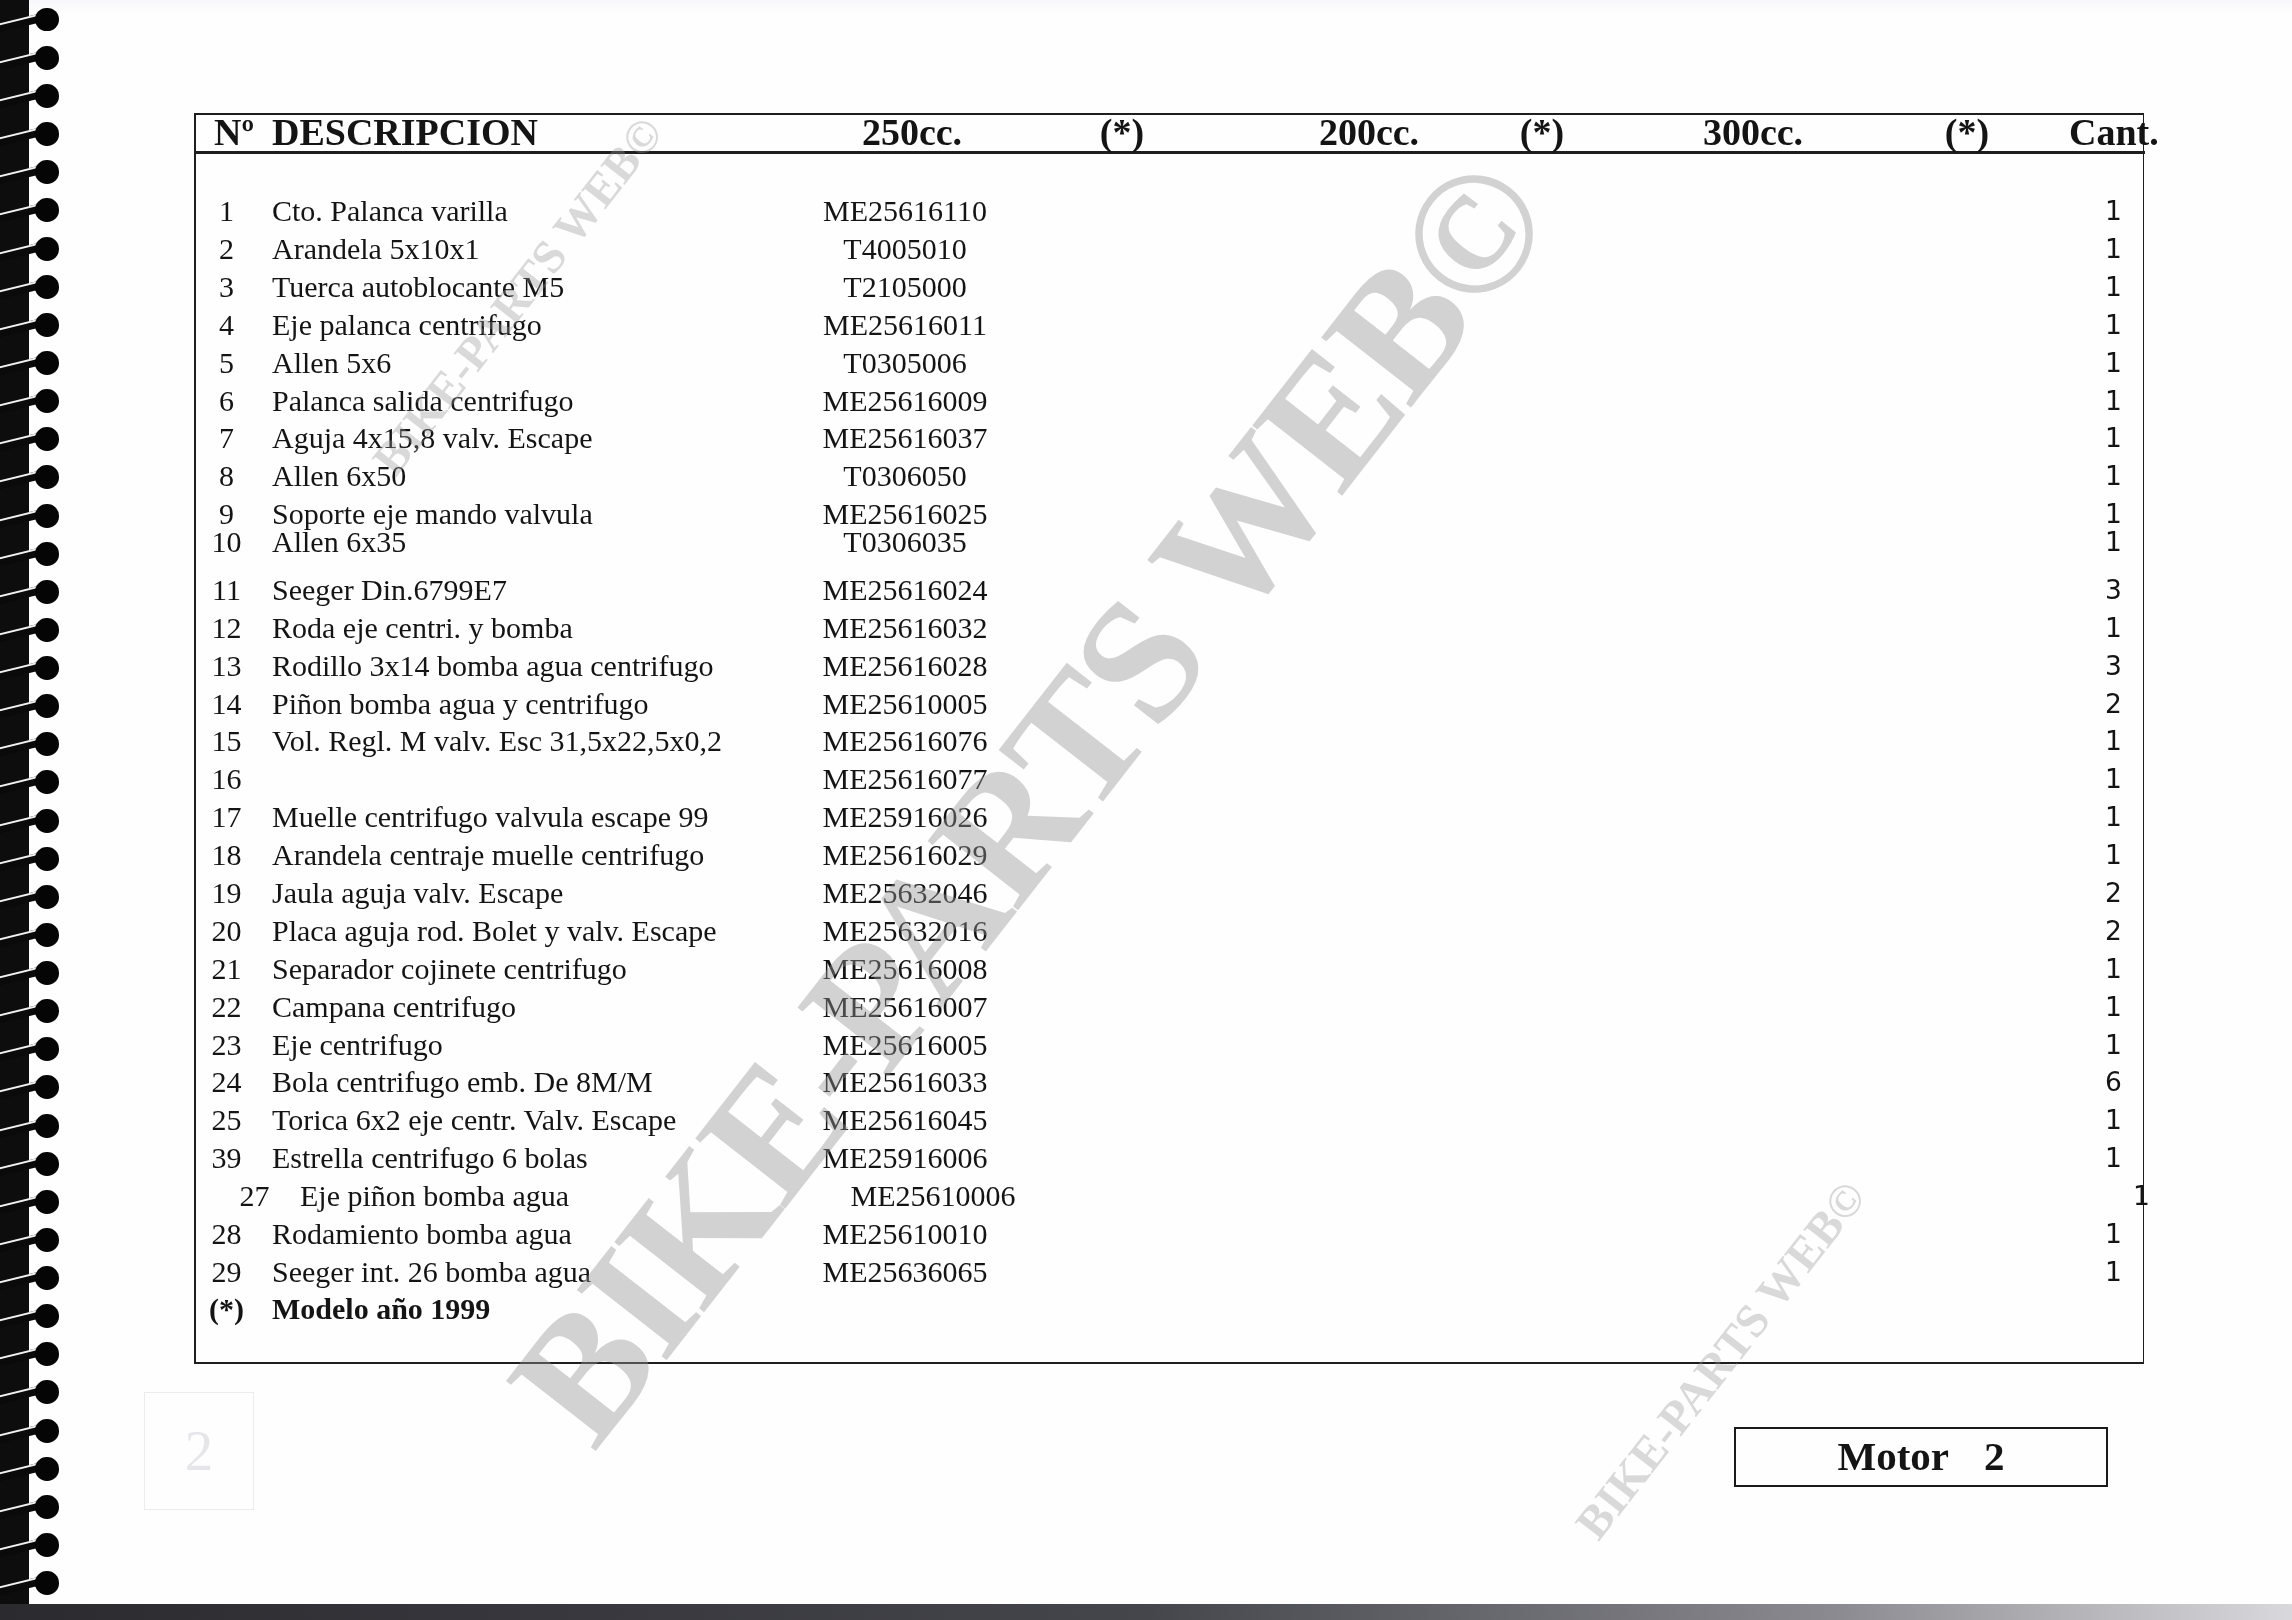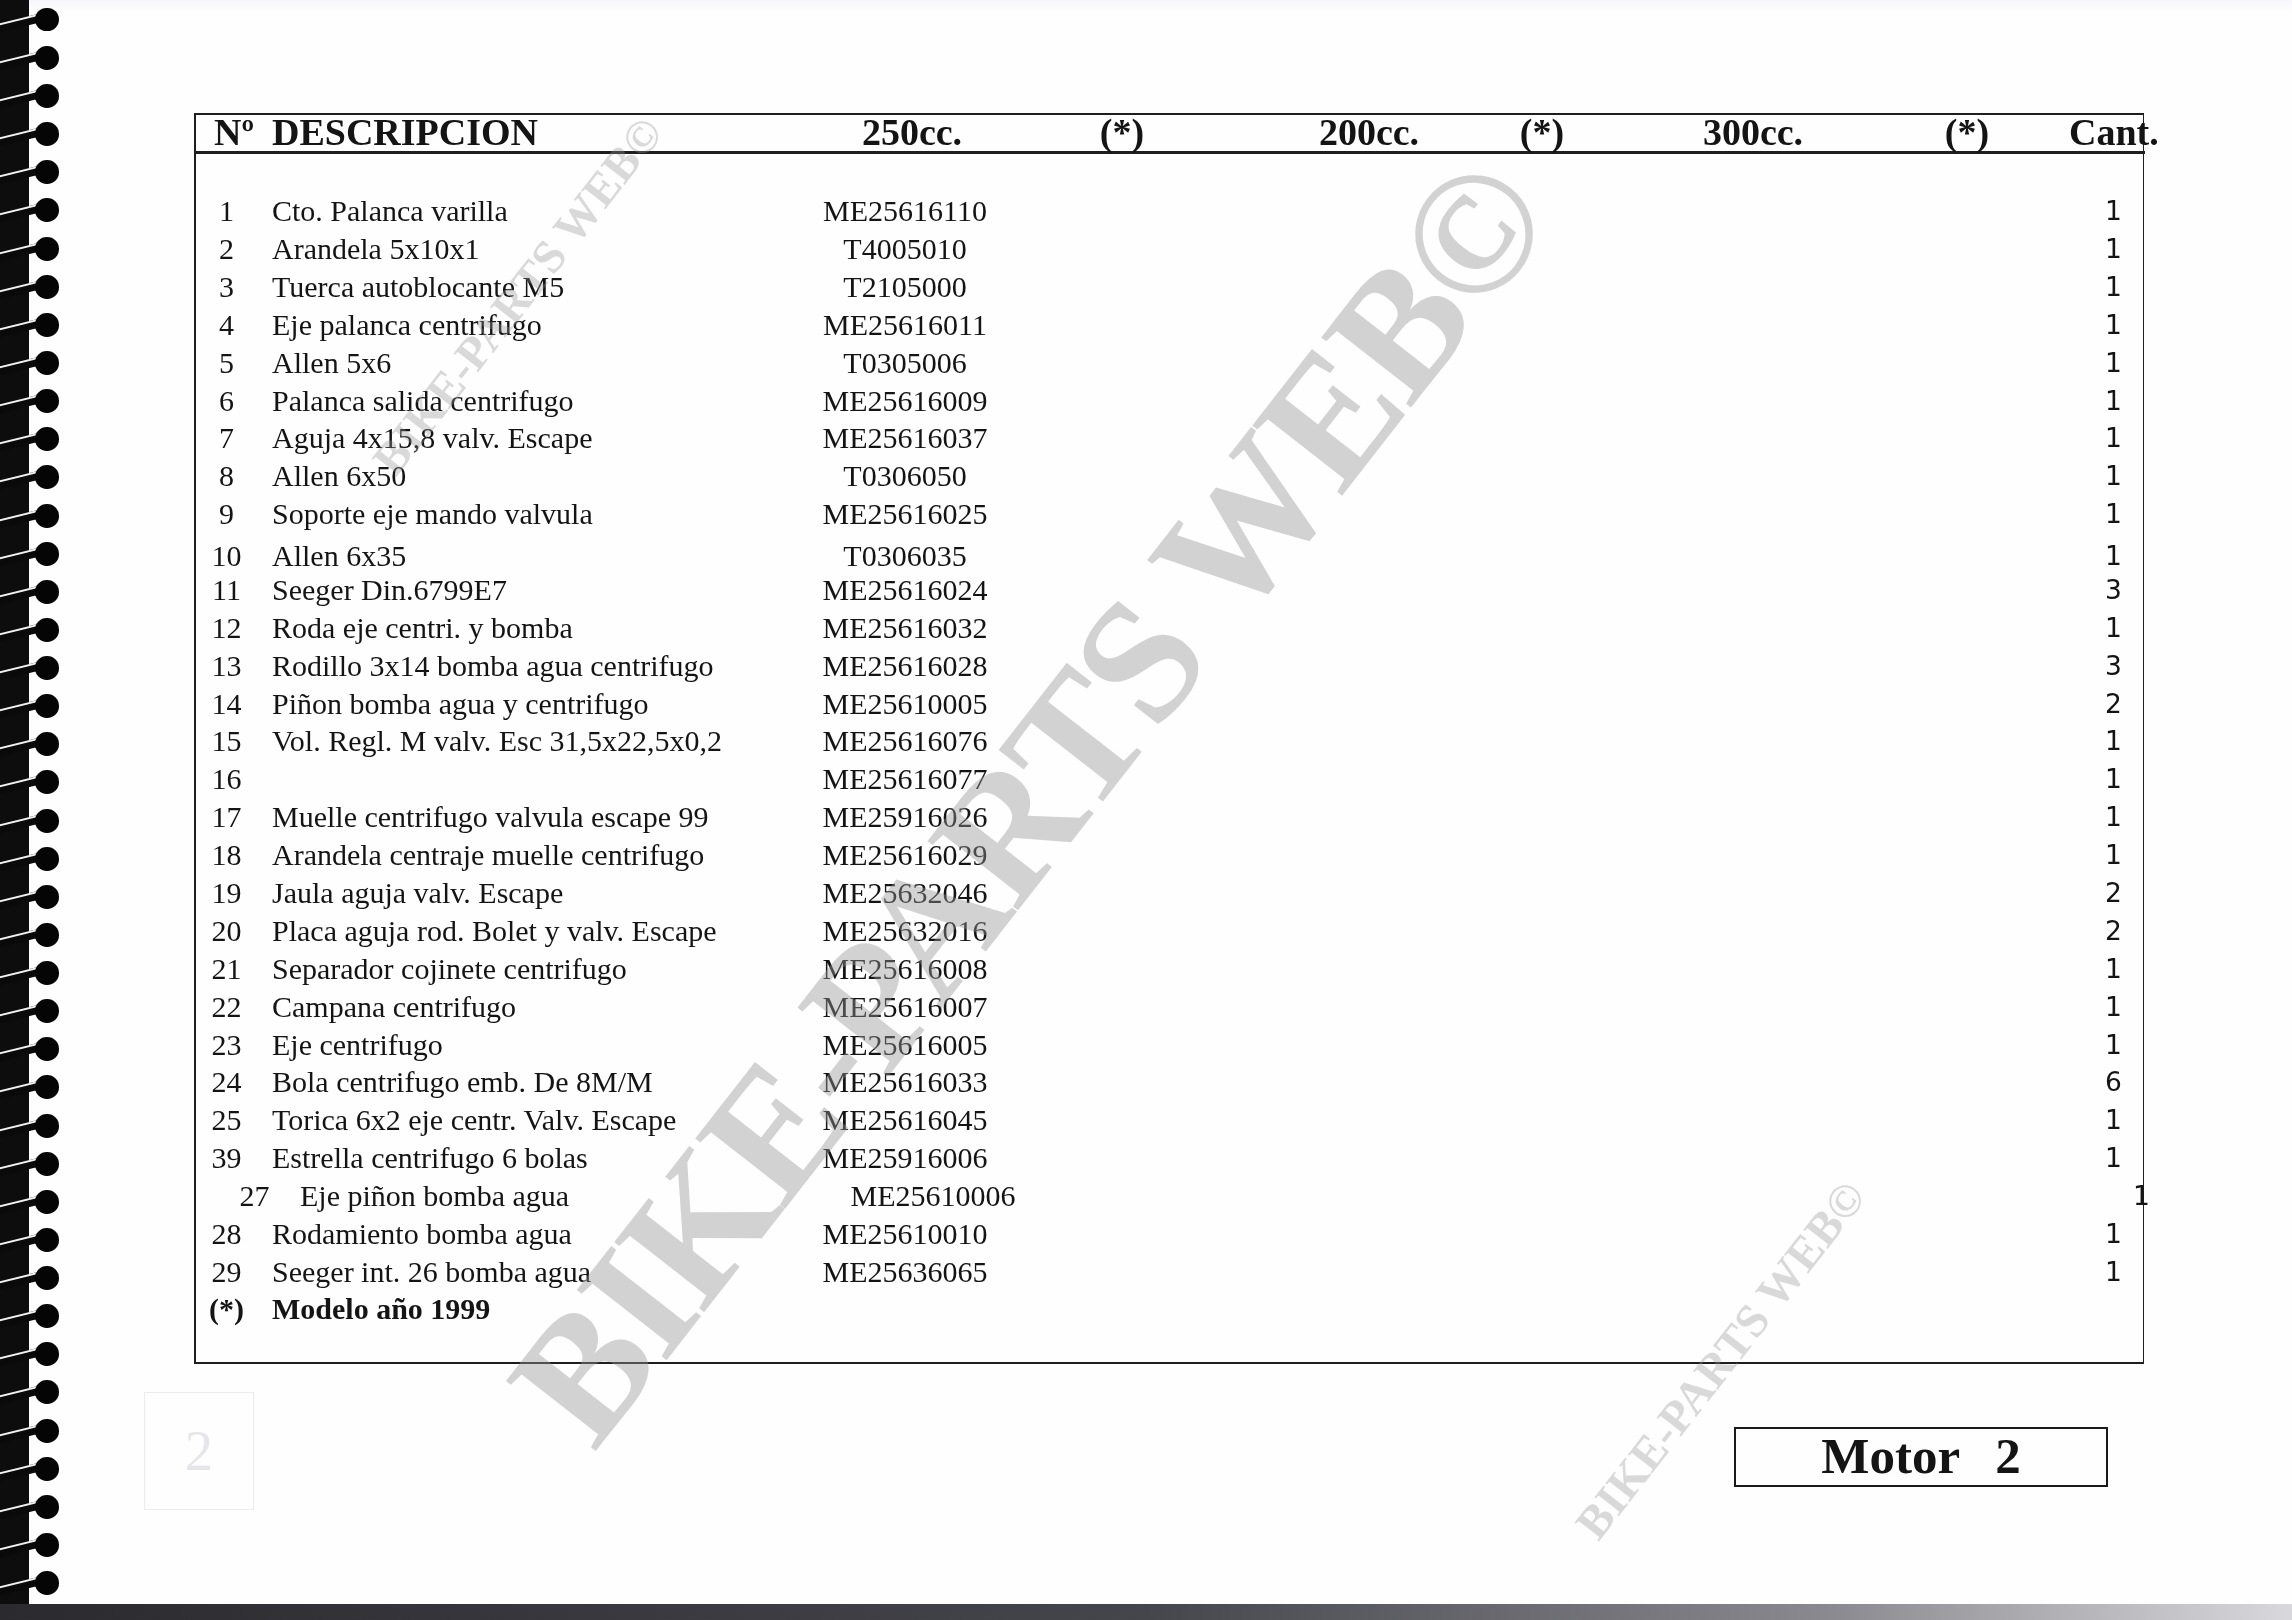--- a/index.html
+++ b/index.html
@@ -18,21 +18,21 @@
   .c { transform:translateX(-50%); }
 
   .row { position:absolute; left:0; width:2293px; height:37px; font-size:30px; line-height:37px; }
   .row .no { position:absolute; left:209px; width:35px; text-align:center; }
   .row .desc { position:absolute; left:272px; white-space:nowrap; }
   .row .p250 { position:absolute; left:905px; transform:translateX(-50%); white-space:nowrap; }
   .row .qty { position:absolute; left:2094px; width:39px; text-align:center; font-family:"DejaVu Sans", sans-serif; font-size:26.5px; }
 
   .note { position:absolute; top:1290px; font-size:30px; font-weight:bold; line-height:37px; }
 
-  .footer-box { position:absolute; left:1734px; top:1427px; width:374px; height:60px; border:2.5px solid #1a1a1a; box-sizing:border-box; background:#fefefe; text-align:center; font-weight:bold; font-size:51px; line-height:55px; }
+  .footer-box { position:absolute; left:1734px; top:1427px; width:374px; height:60px; border:2.5px solid #1a1a1a; box-sizing:border-box; background:#fefefe; text-align:center; font-weight:bold; font-size:41px; line-height:55px; }
   .footer-box span { display:inline-block; }
   .footer-box .num { margin-left:35px; }
 
   .wm { position:absolute; color:rgba(150,150,150,0.42); font-weight:bold; white-space:nowrap; transform-origin:left bottom; pointer-events:none; font-family:"Liberation Serif", serif; }
   .wm-big { left:627px; top:1279px; font-size:174px; transform:rotate(-52deg); letter-spacing:-3.9px; }
   .wm-s1 { left:404px; top:431px; font-size:47px; transform:rotate(-52deg); color:rgba(150,150,150,0.35); }
   .wm-s2 { left:1607px; top:1495px; font-size:47px; transform:rotate(-52deg); color:rgba(150,150,150,0.35); }
 </style>
 </head>
 <body>
@@ -272,21 +272,21 @@
         <span class="desc">Allen 6x50</span>
         <span class="p250">T0306050</span>
         <span class="qty">1</span>
       </div>
       <div class="row" style="top: 495px;">
         <span class="no">9</span>
         <span class="desc">Soporte eje mando valvula</span>
         <span class="p250">ME25616025</span>
         <span class="qty">1</span>
       </div>
-      <div class="row" style="top: 537px;">
+      <div class="row" style="top: 523px;">
         <span class="no">10</span>
         <span class="desc">Allen 6x35</span>
         <span class="p250">T0306035</span>
         <span class="qty">1</span>
       </div>
       <div class="row" style="top: 571px; padding-left: 36px;">
         <span class="no">11</span>
         <span class="desc">Seeger Din.6799E7</span>
         <span class="p250">ME25616024</span>
         <span class="qty">3</span>

